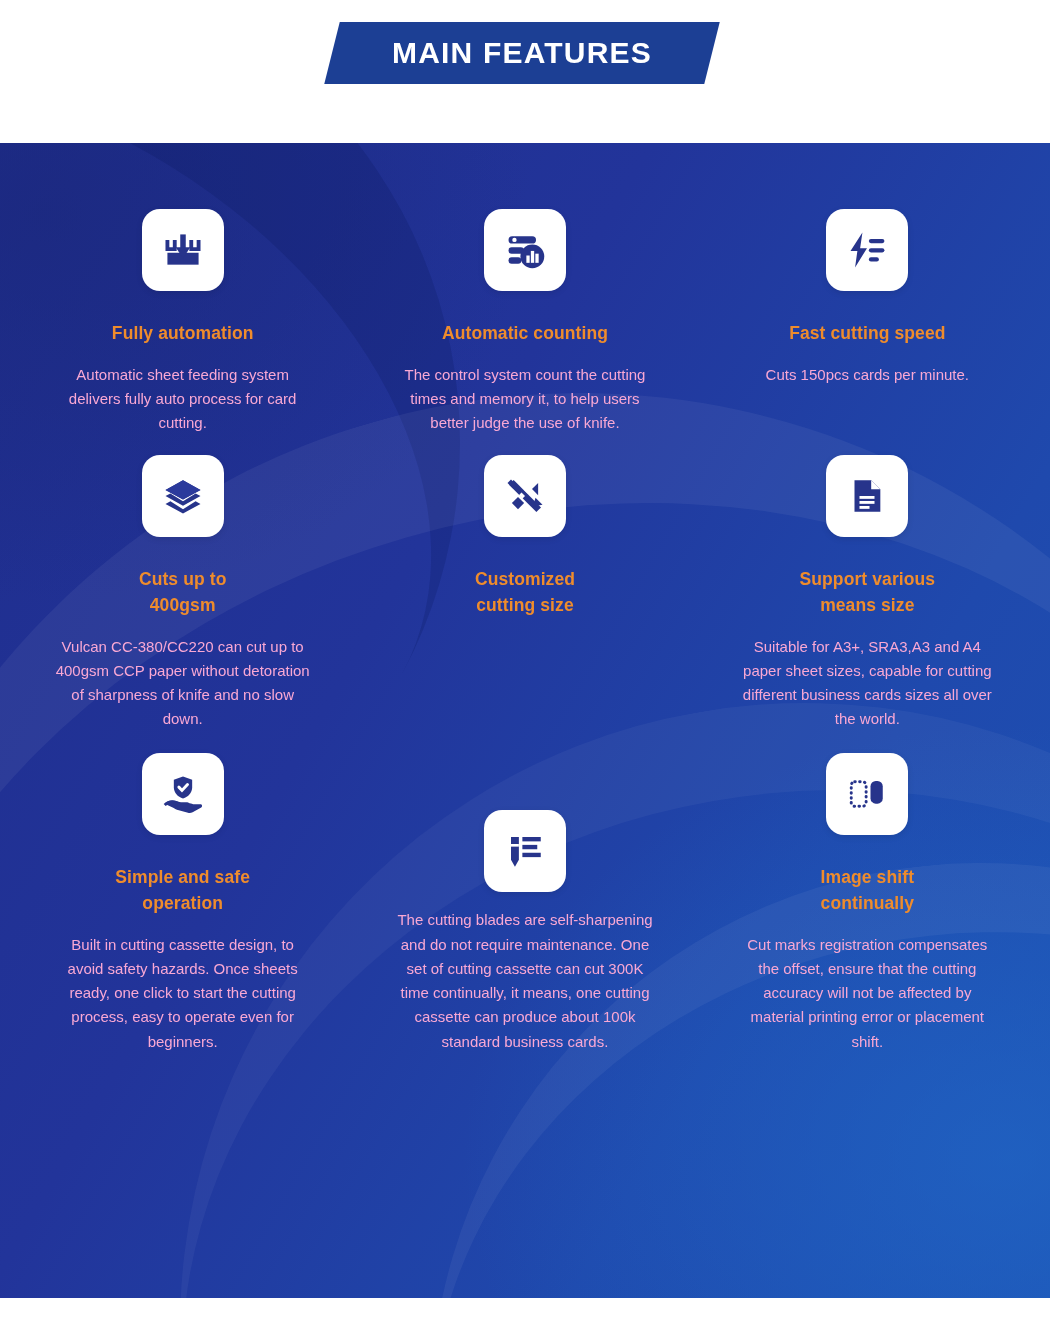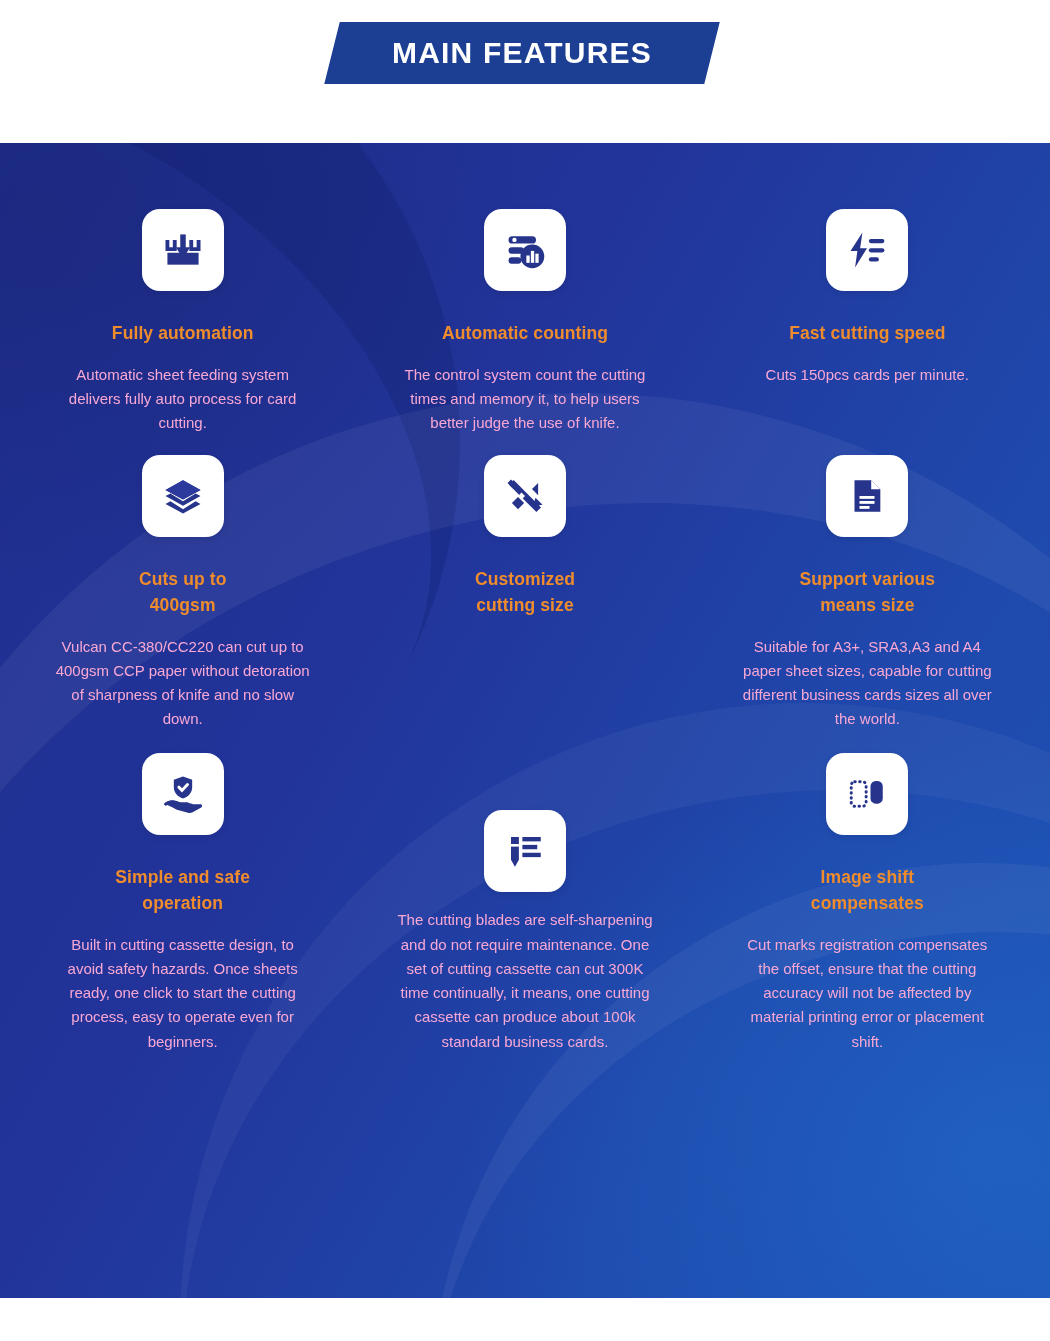--- a/index.html
+++ b/index.html
@@ -330,21 +330,21 @@
       <div class="cell cell-row3">
         <div class="tile">
           <span>
             <svg width="42" height="42" viewBox="0 0 48 48" fill="none">
               <rect x="6" y="10" width="17" height="28" rx="4" fill="none" stroke="#27348b" stroke-width="3.4" stroke-dasharray="0.6 5" stroke-linecap="round"></rect>
               <rect x="28" y="9" width="14" height="26" rx="6" fill="#27348b"></rect>
             </svg>
           </span>
         </div>
         <div class="heading heading-2line">Image shift
-compensates</div>
+continually</div>
         <div class="body">Cut marks registration compensates the offset, ensure that the cutting accuracy will not be affected by material printing error or placement shift.</div>
       </div>
 
     </div>
   </div>
 
   <div class="footer-strip"></div>
 </div>
 
 </body></html>

